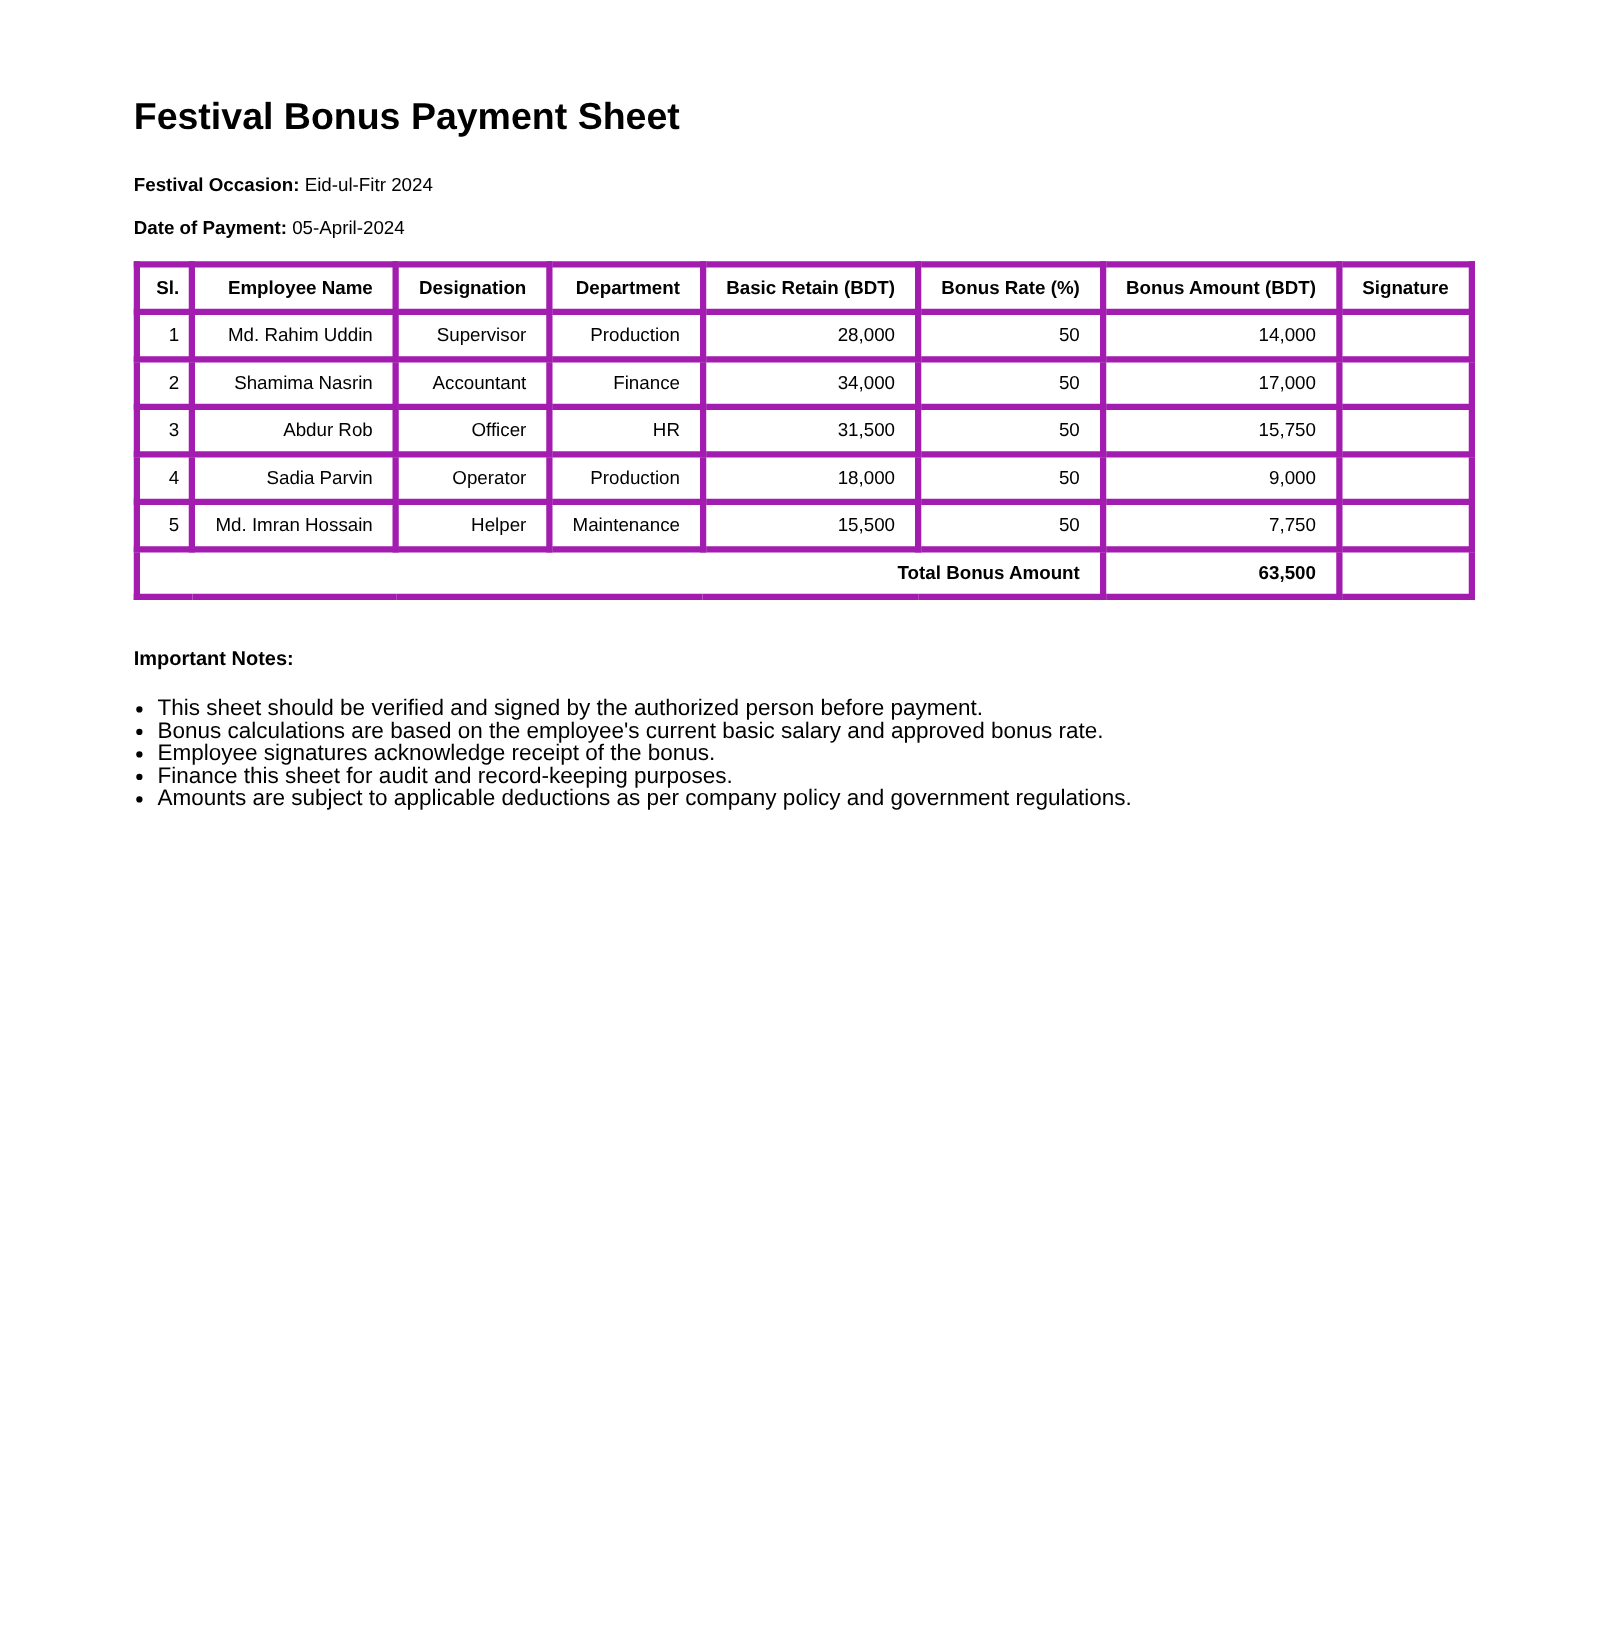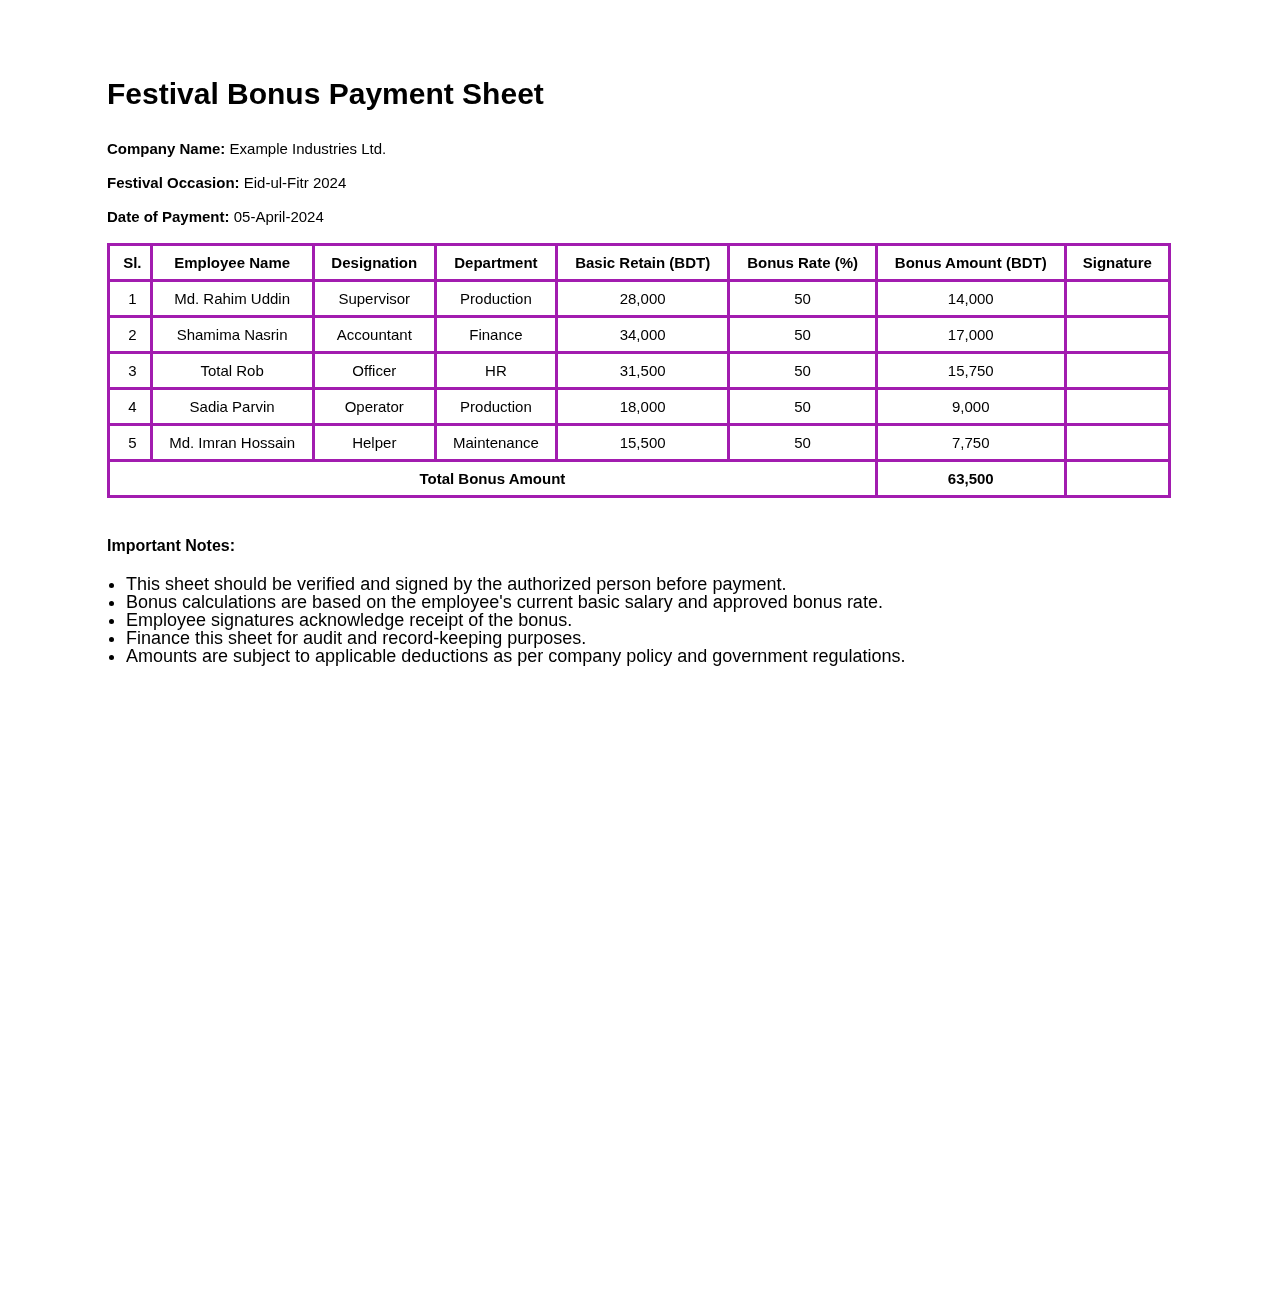--- a/index.html
+++ b/index.html
@@ -30,23 +30,23 @@
   }
   p.meta-line strong { font-weight: bold; }
   table.bonus-table {
     width: 100%;
     border-collapse: collapse;
     margin-top: 18px;
     font-size: 15px;
   }
   table.bonus-table th,
   table.bonus-table td {
-    border: 3px solid #a21caf;
+    border: 5px solid #a21caf;
     padding: 8px 16px;
-    text-align: center;
+    text-align: right;
     vertical-align: middle;
     height: 35px;
     line-height: 17px;
     white-space: nowrap;
   }
   table.bonus-table th { font-weight: bold; }
   table.bonus-table td.sl-cell,
   table.bonus-table th.sl-col { padding-left: 13px; padding-right: 8px; }
   td.total-label {
     text-align: right;
@@ -67,24 +67,20 @@
   }
   ul.notes-list li { margin: 0; }
 </style>
 </head>
 <body>
 
 <div class="page">
 
   <h1 class="doc-title">Festival Bonus Payment Sheet</h1>
 
-  <p class="meta-line">
-    <strong>Company Name:</strong>
-    <span>Example Industries Ltd.</span>
-  </p>
 
   <p class="meta-line">
     <strong>Festival Occasion:</strong>
     <span>Eid-ul-Fitr 2024</span>
   </p>
 
   <p class="meta-line">
     <strong>Date of Payment:</strong>
     <span>05-April-2024</span>
   </p>
@@ -128,21 +124,21 @@
           <td>Shamima Nasrin</td>
           <td>Accountant</td>
           <td>Finance</td>
           <td>34,000</td>
           <td>50</td>
           <td>17,000</td>
           <td></td>
         </tr>
         <tr>
           <td class="sl-cell">3</td>
-          <td>Total Rob</td>
+          <td>Abdur Rob</td>
           <td>Officer</td>
           <td>HR</td>
           <td>31,500</td>
           <td>50</td>
           <td>15,750</td>
           <td></td>
         </tr>
         <tr>
           <td class="sl-cell">4</td>
           <td>Sadia Parvin</td>

